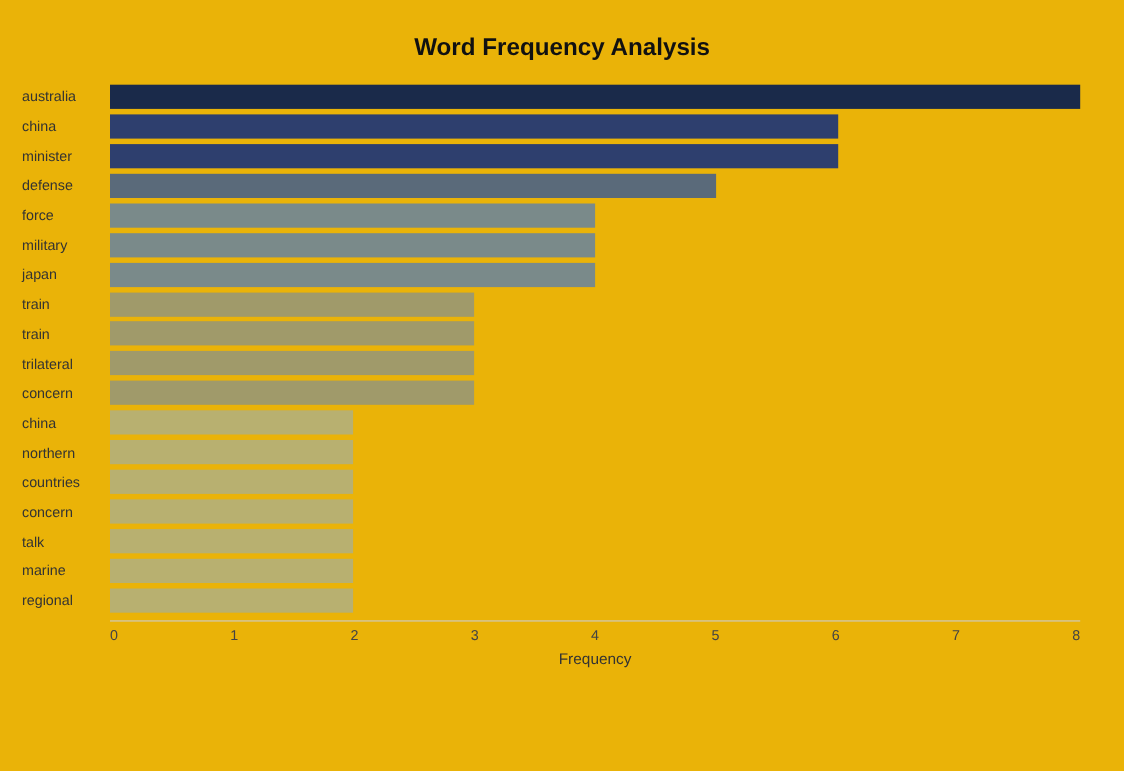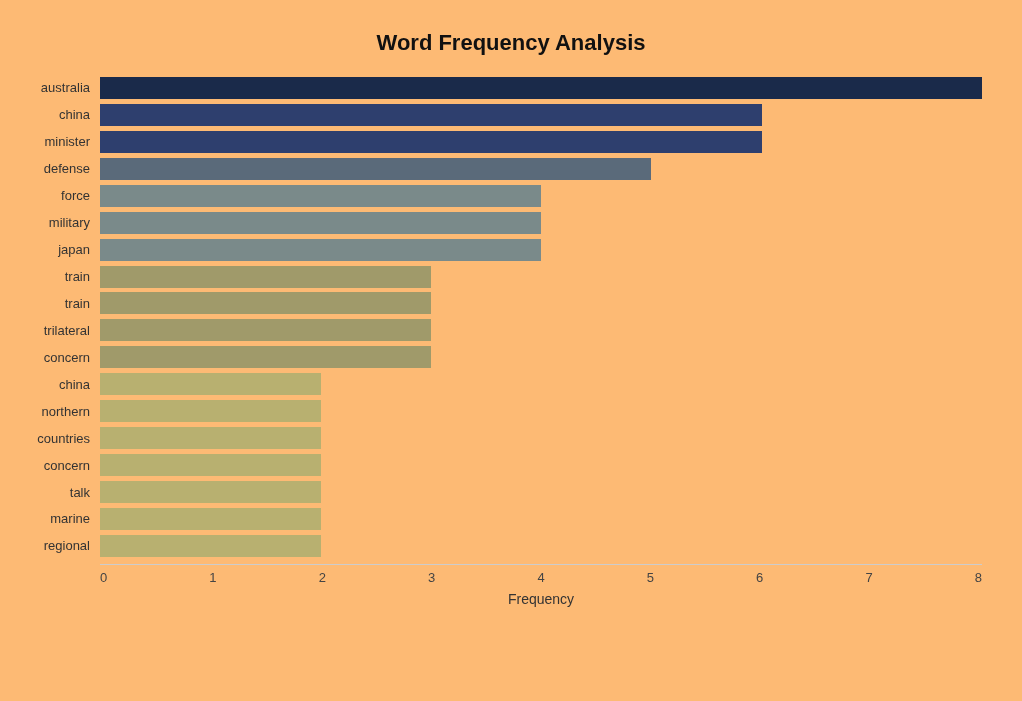--- a/index.html
+++ b/index.html
@@ -5,21 +5,21 @@
     * { box-sizing: border-box; margin: 0; padding: 0; }
     body {
       background: #f5f5f5;
       font-family: Arial, sans-serif;
       display: flex;
       justify-content: center;
       align-items: center;
       min-height: 100vh;
     }
     .chart-container {
-      background: #fdba74;
+      background: #eab308;
       width: 1022px;
       height: 701px;
       padding: 30px 40px 60px 100px;
       position: relative;
     }
     .chart-title {
       text-align: center;
       font-size: 22px;
       font-weight: bold;
       color: #111;
@@ -38,21 +38,20 @@
       flex: 1;
       gap: 3px;
     }
     .bar-row {
       display: flex;
       align-items: center;
       flex: 1;
     }
     .bar-label {
       width: 80px;
-      text-align: right;
       padding-right: 10px;
       font-size: 13px;
       color: #333;
       flex-shrink: 0;
       margin-left: -80px;
     }
     .bar-track {
       flex: 1;
       height: 100%;
       display: flex;

